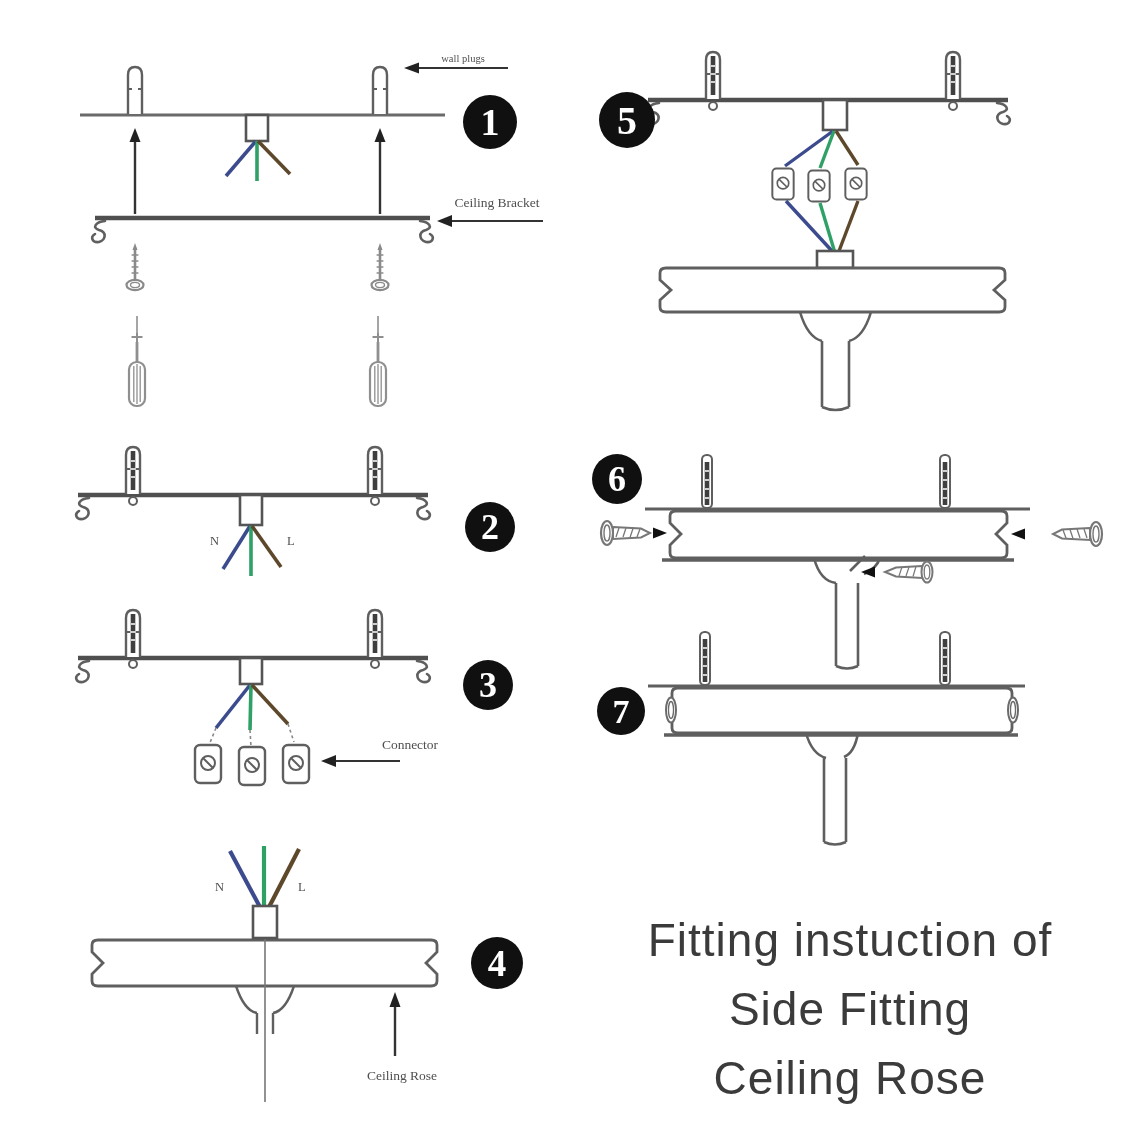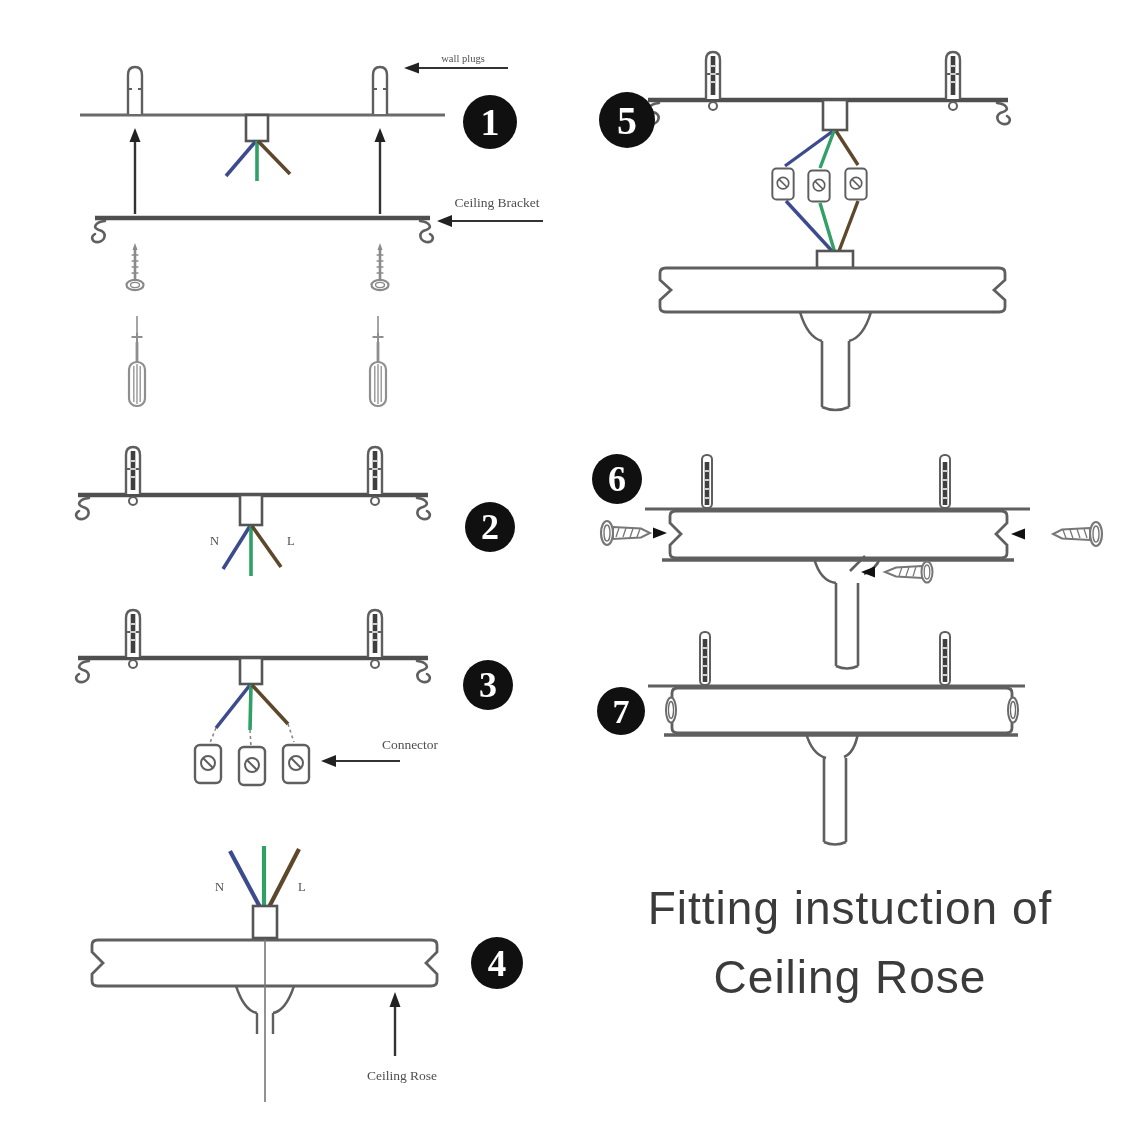--- a/index.html
+++ b/index.html
@@ -3,21 +3,21 @@
 <meta charset="utf-8">
 <style>
   html,body{margin:0;padding:0;background:#fff;}
   .canvas{position:relative;width:1140px;height:1140px;background:#ffffff;overflow:hidden;border-radius:25px;}
   svg.diagram{position:absolute;left:0;top:0;}
   .lab{font-family:"Liberation Serif",serif;fill:#4f4f4f;}
   .lab10{font-size:10.5px;}
   .lab12{font-size:12.5px;}
   .lab13{font-size:13.5px;}
   .badge-num{font-family:"Liberation Serif",serif;font-weight:bold;fill:#ffffff;text-anchor:middle;}
-  .title-block{position:absolute;left:575px;top:874px;width:550px;text-align:center;
+  .title-block{position:absolute;left:575px;top:906px;width:550px;text-align:center;
     font-family:"Liberation Sans",sans-serif;font-size:46px;line-height:69px;
     color:#3b3b3b;letter-spacing:1px;}
   .title-block span{display:block;}
 </style>
 </head>
 <body>
 
 <div class="canvas">
 <svg class="diagram" width="1140" height="1140" viewBox="0 0 1140 1140">
   <defs>
@@ -233,15 +233,16 @@
     <path d="M806,733 C811,751 819,756 826,758 M858,733 C855,750 849,755 844,757 M824,758 V842 M846,758 V842 M824,842 Q835,847 846,842" fill="none" stroke="#5f5f5f" stroke-width="2.6"></path>
     <g>
       <circle cx="621" cy="711" r="24" fill="#101010"></circle>
       <text x="621" y="722.5" class="badge-num" font-size="34">7</text>
     </g>
   </g>
 </svg>
 
   <div class="title-block">
     <span>Fitting instuction of</span>
+    <span>Side Fitting</span>
     <span>Ceiling Rose</span>
   </div>
 </div>
 
 </body></html>

